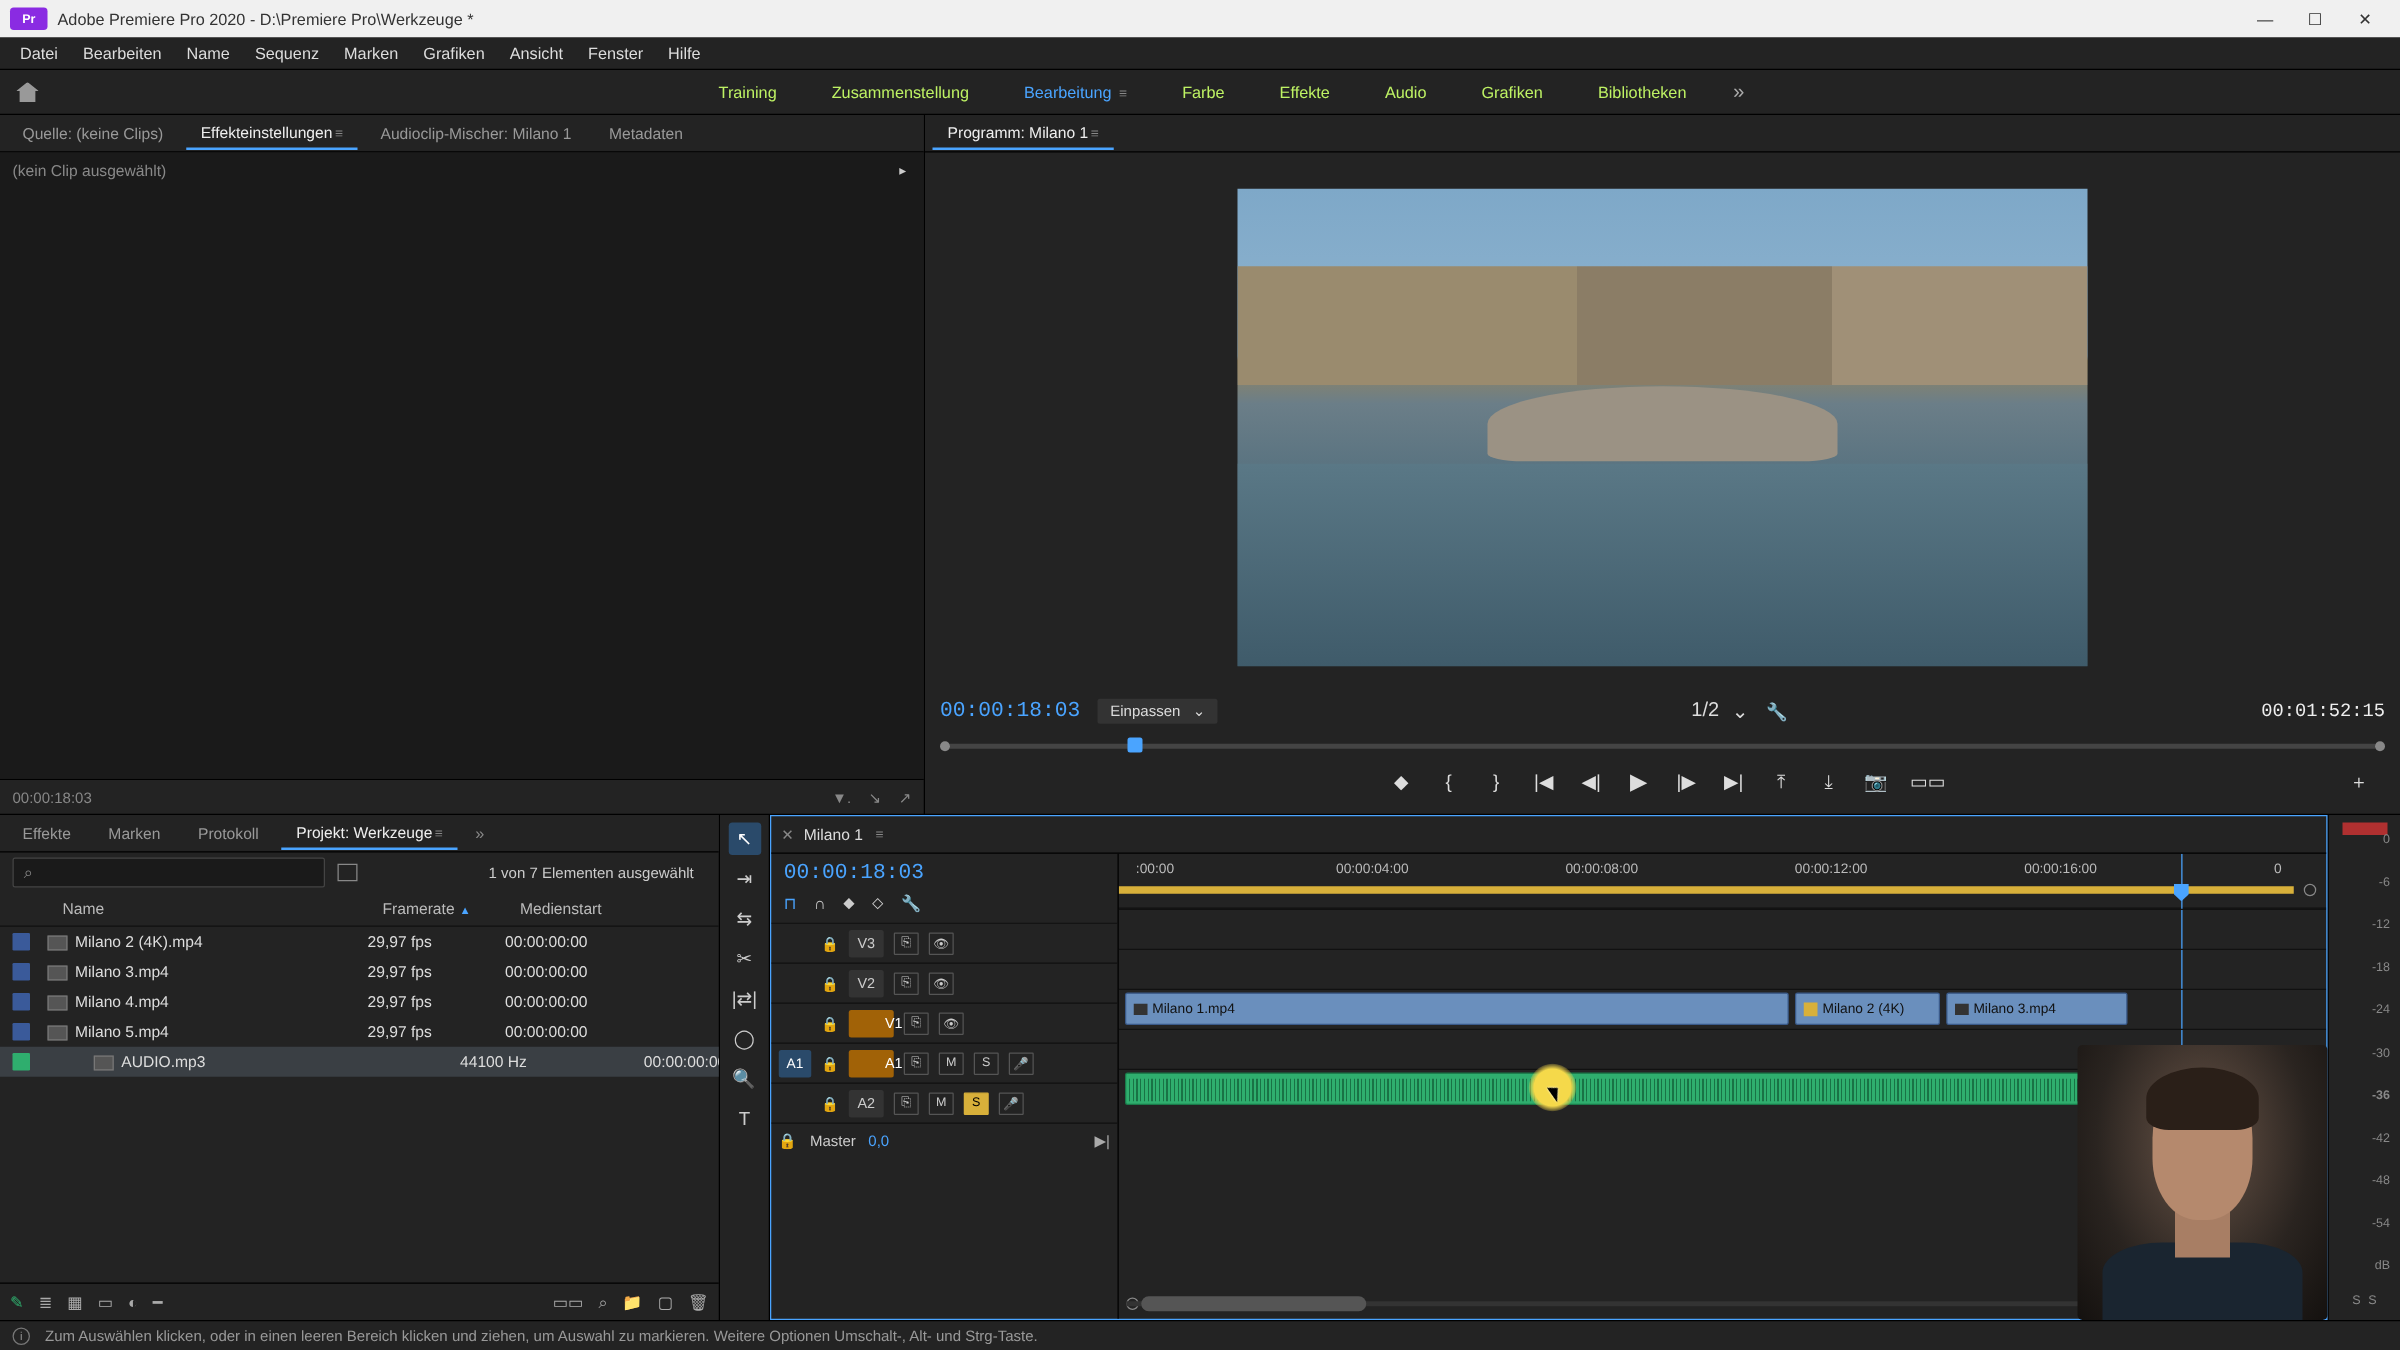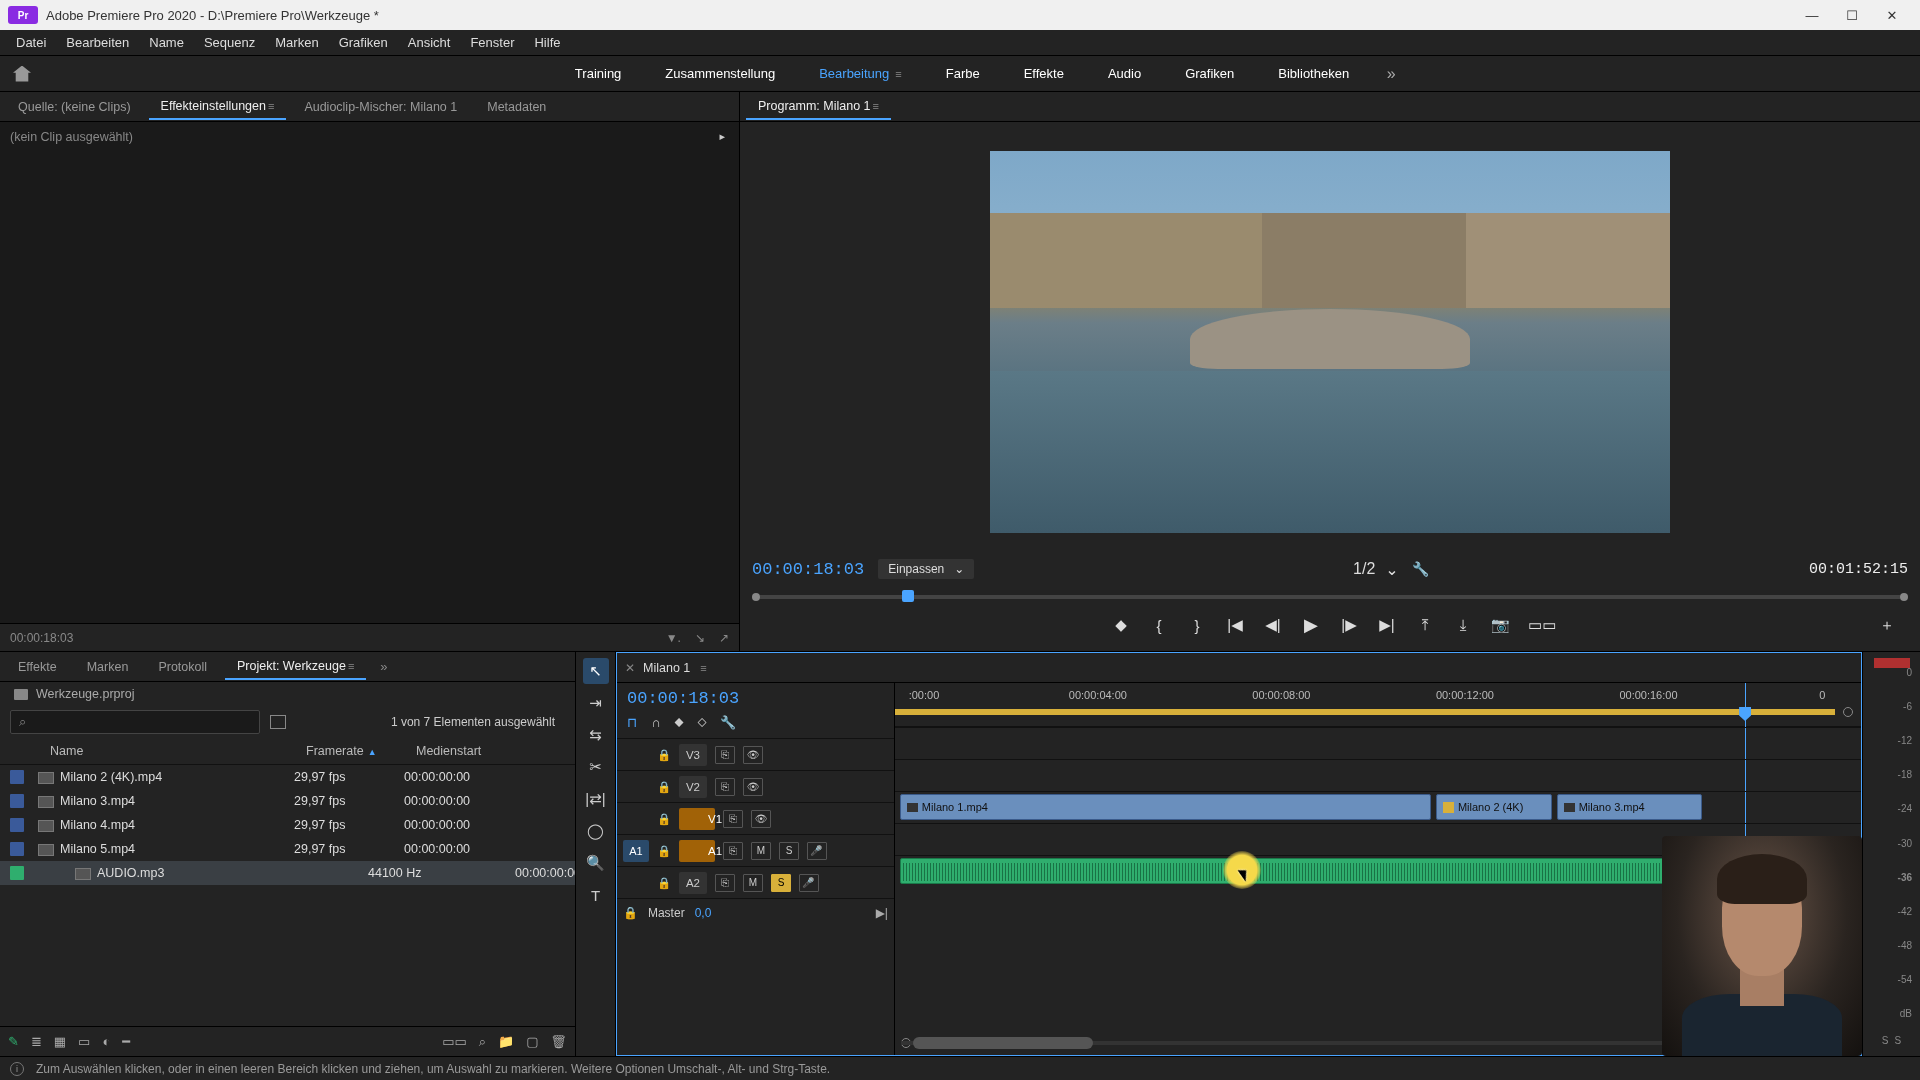--- a/index.html
+++ b/index.html
@@ -14,21 +14,21 @@
 
 .menubar { height: 26px; background: #232323; display: flex; align-items: center; padding: 0 6px; border-bottom: 1px solid #000; }
 .menubar .menuitem { padding: 4px 10px; color: #ddd; font-size: 13px; cursor: default; }
 
 
 .workspacebar { height: 36px; background: #232323; display: flex; align-items: center; border-bottom: 1px solid #000; }
 .workspacebar .home { width: 44px; display:flex; justify-content:center;}
 .workspacebar .home-icon{width:18px;height:16px;background:#999;clip-path:polygon(50% 0,100% 45%,85% 45%,85% 100%,15% 100%,15% 45%,0 45%);}
 .workspacebar .spacer { flex:1; }
 .workspacebar .ws-tabs { display:flex; gap:0; justify-content:center; }
-.workspacebar .ws-tab { padding: 8px 22px; color: #ffffff; font-size: 13px; cursor:default;}
+.workspacebar .ws-tab { padding: 8px 22px; color: #bef264; font-size: 13px; cursor:default;}
 .workspacebar .ws-tab.active { color: #4aa4ff; }
 .workspacebar .menu-icon{margin-left:6px;color:#888;font-size:11px;}
 .workspacebar .chev { width:40px; text-align:center; color:#aaa; font-size: 16px;}
 
 
 .panel-tabs { display:flex; align-items:center; height: 30px; border-bottom: 1px solid #000; background:#232323; padding: 0 6px; gap:6px;}
 .panel-tab { padding: 5px 12px; color: #999; font-size: 12.5px; cursor:default;}
 .panel-tab.active { color: #eee; border-bottom: 2px solid #4aa4ff; }
 .hamb{font-size:11px;color:#888;margin-left:2px;}
 
@@ -276,24 +276,20 @@
   </div>
 
   <div class="left-bottom proj-wrap">
     <div class="panel-tabs">
       <div class="panel-tab">Effekte</div>
       <div class="panel-tab">Marken</div>
       <div class="panel-tab">Protokoll</div>
       <div class="panel-tab active"><span>Projekt: Werkzeuge</span><span class="hamb">≡</span></div>
       <span class="chev-more">»</span>
     </div>
-    <div class="proj-sub">
-      <div class="folder-icon"></div>
-      <span>Werkzeuge.prproj</span>
-    </div>
     <div class="proj-search">
       <div class="sbox">
           <span>⌕</span>
         </div>
       <div class="cal"></div>
       <div class="count">1 von 7 Elementen ausgewählt</div>
     </div>
     <div class="proj-table">
       <div class="proj-head">
         <div></div>

